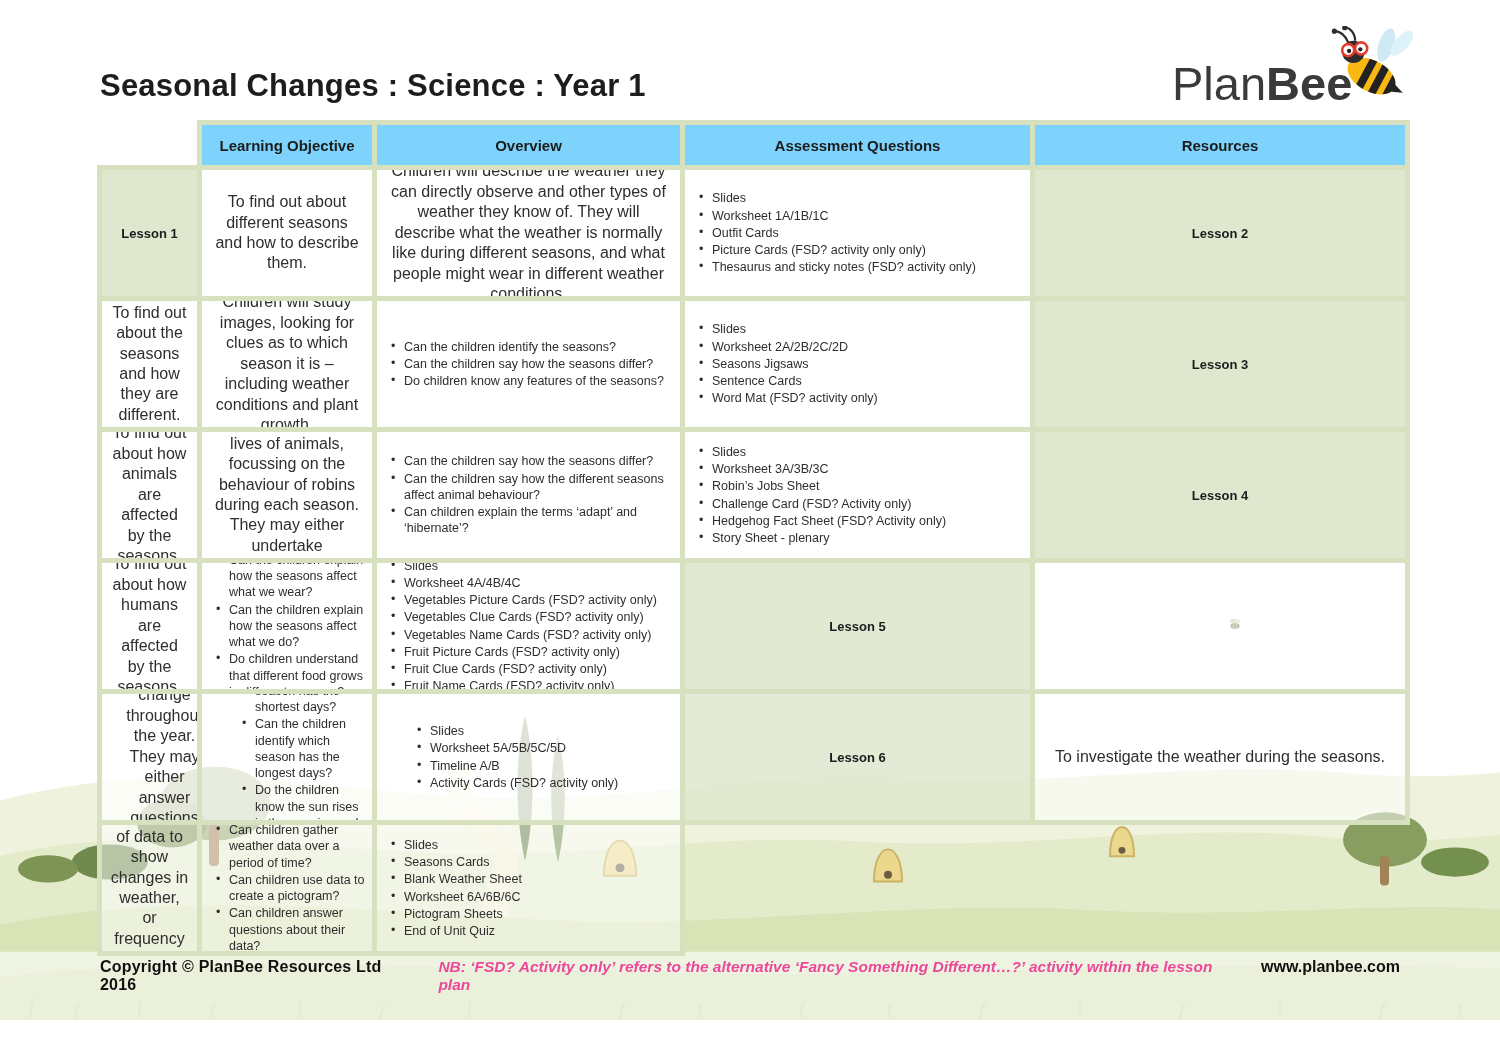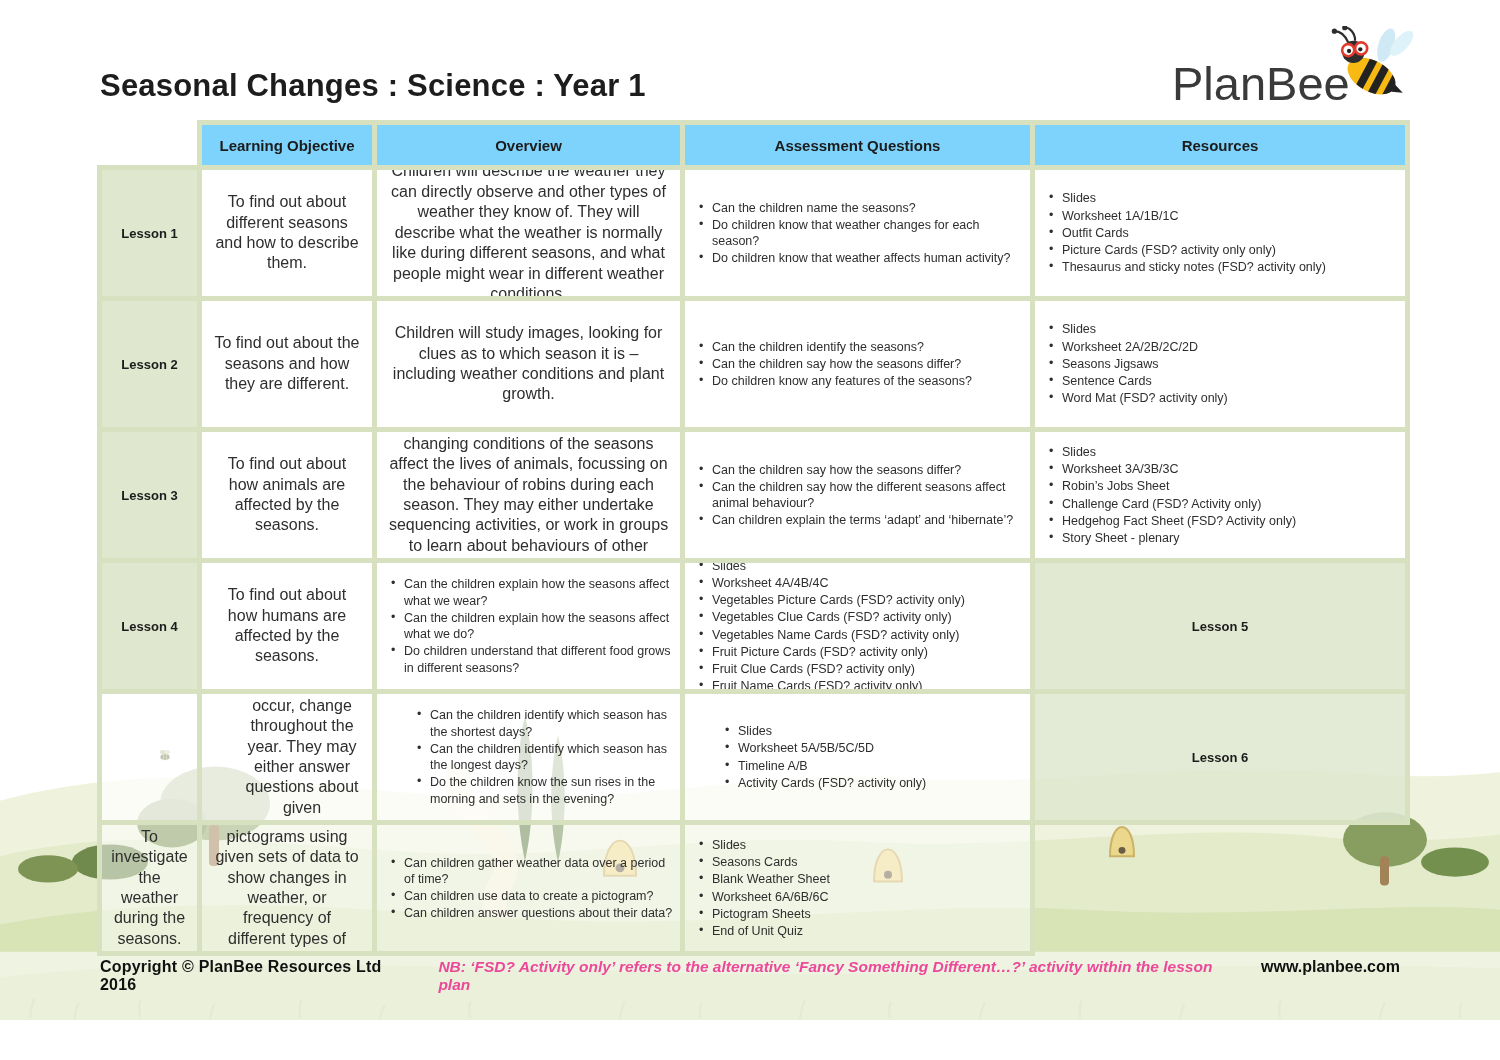--- a/index.html
+++ b/index.html
@@ -9,21 +9,21 @@
     font-family:"Liberation Sans","DejaVu Sans",sans-serif; color:#2e2e2e;
   }
 
   
   .landscape { position:absolute; left:0; top:630px; width:1500px; height:390px; z-index:1; }
 
   
   .page-title { position:absolute; left:100px; top:68px; font-size:31px; font-weight:700; color:#1d1d1d; letter-spacing:.2px; z-index:3; }
   .logo { position:absolute; left:1172px; top:56px; z-index:3; font-size:47px; color:#3a3a3a; }
   .logo .plan { font-weight:400;margin-top:48px; }
-  .logo .bee  { font-weight:400;margin-top:17px; }
+  .logo .bee  { font-weight:700;margin-top:17px; }
   .logo-bee-icon { position:absolute; left:152px; top:-30px; }
 
   
   .grid {
     position:absolute; left:97px; top:120px; z-index:2;
     display:grid; padding:5px; gap:5px;
     grid-template-columns:95px 170px 303px 345px 370px;
     grid-template-rows:40px repeat(6,126px);
   }
   .cell { outline:5px solid #d7e1c0; background:#ffffff; overflow:hidden; }
@@ -150,27 +150,20 @@
   <div class="cell head">Learning Objective</div>
   <div class="cell head">Overview</div>
   <div class="cell head">Assessment Questions</div>
   <div class="cell head">Resources</div>
 
   <div class="cell lesson">Lesson 1</div>
   <div class="cell center">To find out about different seasons and how to describe them.</div>
   <div class="cell center">Children will describe the weather they can directly observe and other types of weather they know of. They will describe what the weather is normally like during different seasons, and what people might wear in different weather conditions.</div>
   <div class="cell list">
       <ul class="bullets">
-        <li>Can the children name the seasons?</li>
-        <li>Do children know that weather changes for each season?</li>
-        <li>Do children know that weather affects human activity?</li>
-      </ul>
-    </div>
-  <div class="cell list">
-      <ul class="bullets">
         <li>Slides</li>
         <li>Worksheet 1A/1B/1C</li>
         <li>Outfit Cards</li>
         <li>Picture Cards (FSD? activity only only)</li>
         <li>Thesaurus and sticky notes (FSD? activity only)</li>
       </ul>
     </div>
 
   <div class="cell lesson">Lesson 2</div>
   <div class="cell center">To find out about the seasons and how they are different.</div>

